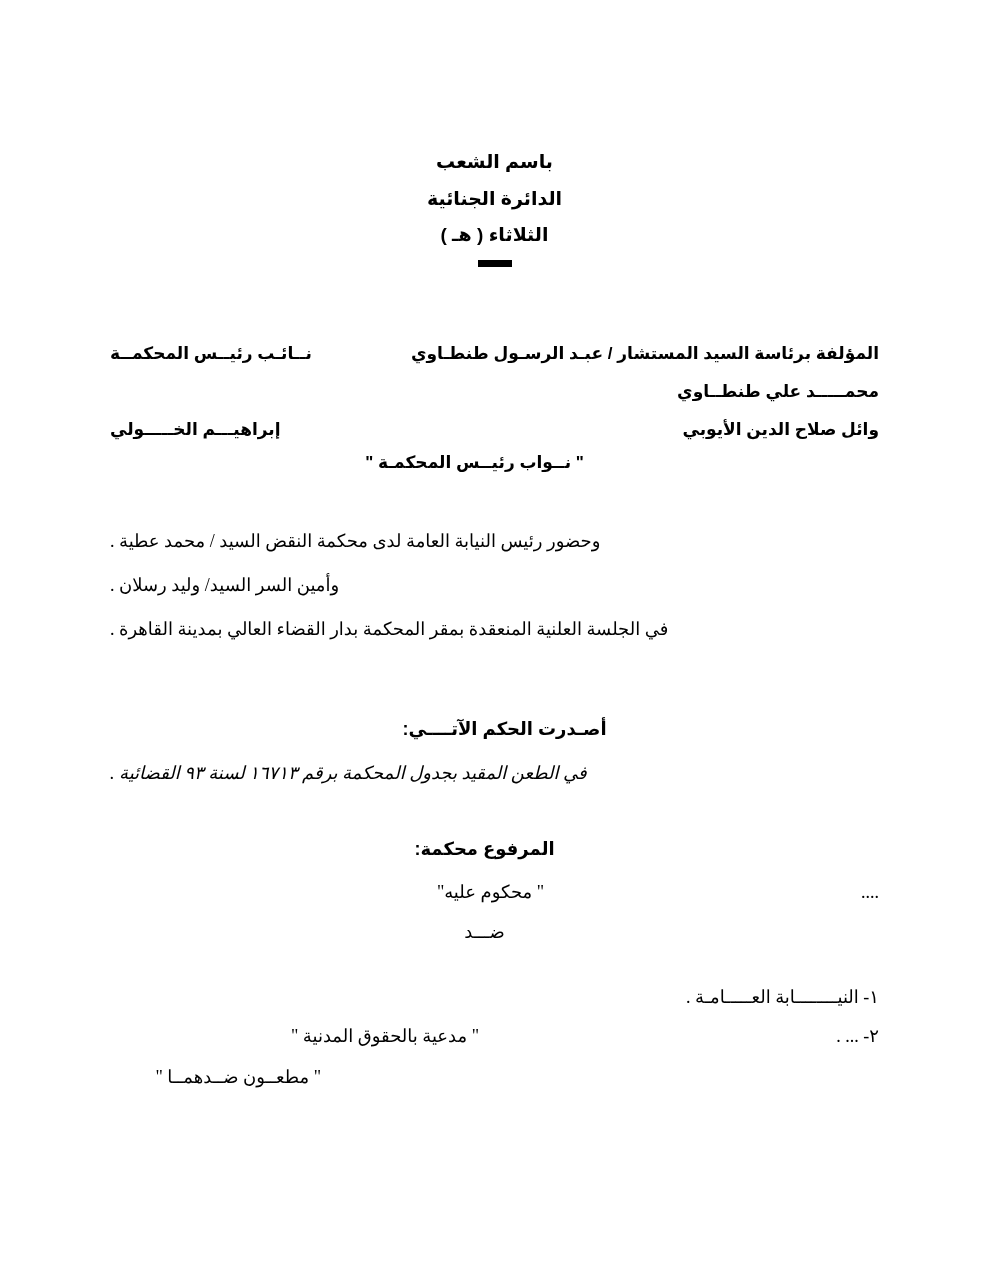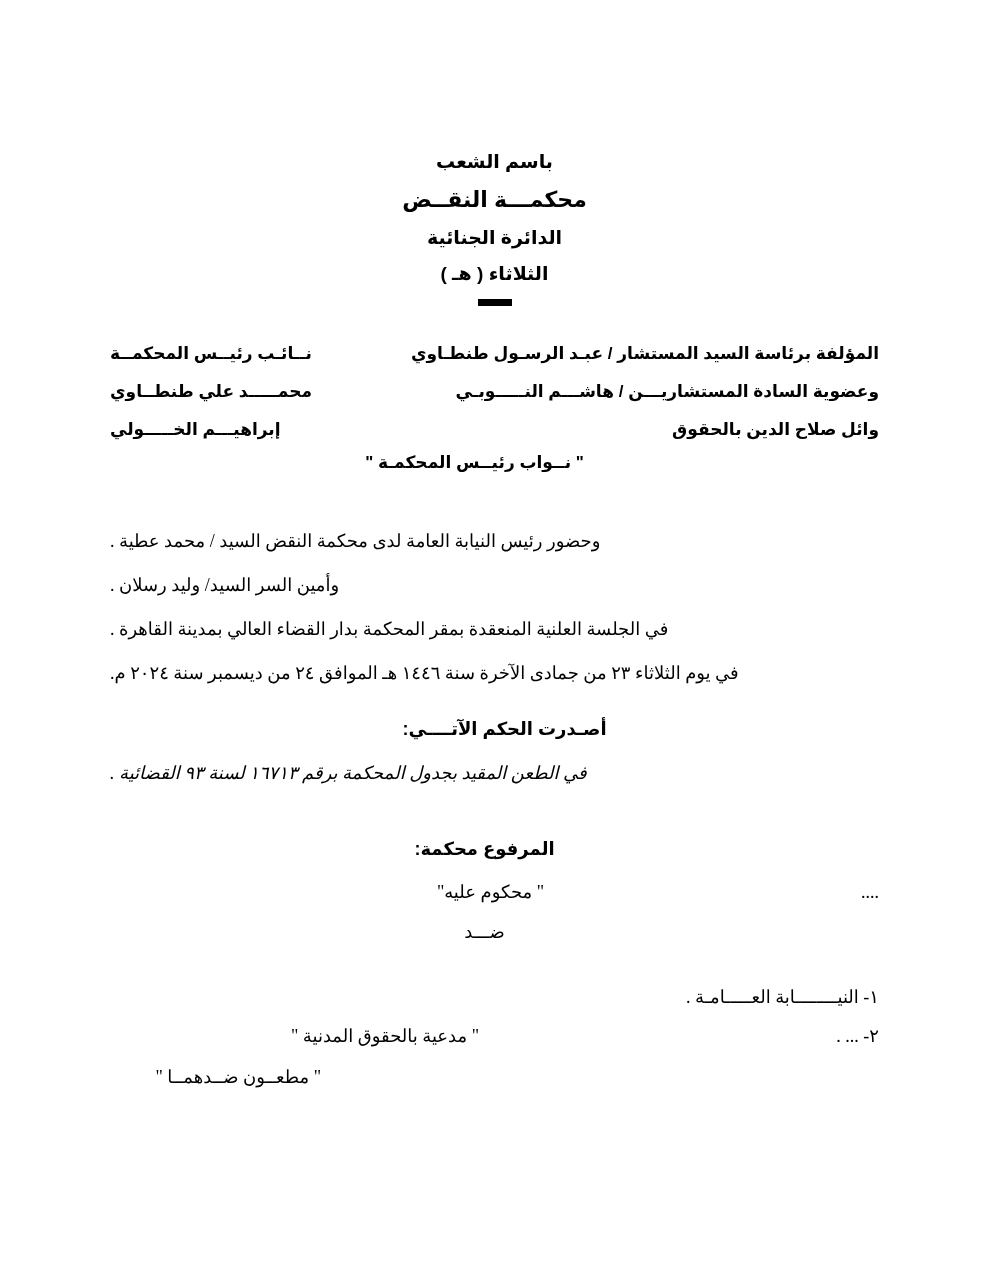--- a/index.html
+++ b/index.html
@@ -209,51 +209,48 @@
     margin-top: 2px;
   }
 </style>
 </head>
 <body>
 
 <div class="page">
 
   <div class="header">
     <div class="header-line hl-1">باسم الشعب</div>
-    <div class="header-line hl-2">محكمـــة النقــض</div>
     <div class="header-line hl-3">الدائرة الجنائية</div>
     <div class="header-line hl-4">الثلاثاء ( هـ )</div>
     <div class="sep-rule"></div>
   </div>
 
   <div class="panel">
 
     <div class="panel-row r1">
       <span class="rcol">المؤلفة برئاسة السيد المستشار / عبـد الرسـول طنطـاوي</span>
       <span class="lcol">نــائـب رئيــس المحكمــة</span>
     </div>
 
     <div class="panel-row r2">
-      <span class="rcol">وعضوية السادة المستشاريـــن / هاشـــم النـــــوبـي</span>
       <span class="lcol">محمـــــد علي طنطــاوي</span>
     </div>
 
     <div class="panel-row r3">
-      <span class="rcol">وائل صلاح الدين بالحقوق</span>
+      <span class="rcol">وائل صلاح الدين الأيوبي</span>
       <span class="lcol">إبراهيـــم الخـــــولي</span>
     </div>
 
     <div class="panel-note">" نــواب رئيــس المحكمـة "</div>
   </div>
 
   <div class="body-block">
     <div class="body-line">وحضور رئيس النيابة العامة لدى محكمة النقض السيد / محمد عطية .</div>
     <div class="body-line">وأمين السر السيد/ وليد رسلان .</div>
     <div class="body-line">في الجلسة العلنية المنعقدة بمقر المحكمة بدار القضاء العالي بمدينة القاهرة .</div>
-    <div class="body-line">في يوم الثلاثاء ٢٣ من جمادى الآخرة سنة ١٤٤٦ هـ الموافق ٢٤ من ديسمبر سنة ٢٠٢٤ م.</div>
   </div>
 
   <div class="verdict">
     <div class="verdict-title">أصـدرت الحكم الآتــــي:</div>
     <div class="verdict-line">في الطعن المقيد بجدول المحكمة برقم ١٦٧١٣ لسنة ٩٣ القضائية .</div>
   </div>
 
   <div class="parties">
     <div class="parties-title">المرفوع محكمة:</div>
 

